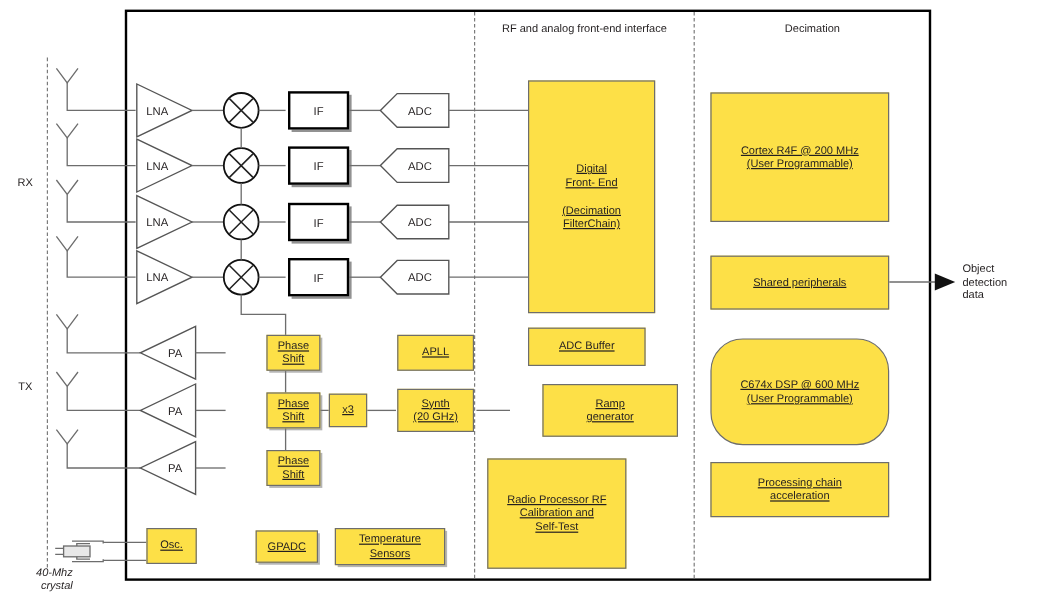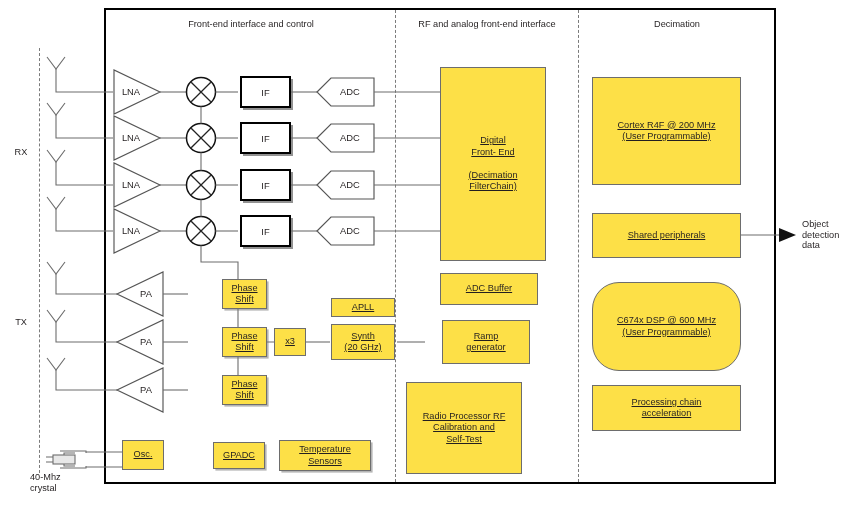--- a/index.html
+++ b/index.html
@@ -44,21 +44,20 @@
 
 <div id="stage">
 
   <div id="chip"></div>
 
   <div class="vdash" style="left:395px;top:10px;height:472px;"></div>
   <div class="vdash" style="left:578px;top:10px;height:472px;"></div>
 
   <div class="vdash" style="left:39px;top:48px;height:425px;"></div>
 
-  <div class="txt t9" style="left:112px;top:16px;width:278px;height:16px;">Front-end interface and control</div>
   <div class="txt t9" style="left:398px;top:16px;width:178px;height:16px;">RF and analog front-end interface</div>
   <div class="txt t9" style="left:582px;top:16px;width:190px;height:16px;">Decimation</div>
 
   <div class="txt t9" style="left:6px;top:144px;width:30px;height:16px;">RX</div>
   <div class="txt t9" style="left:6px;top:314px;width:30px;height:16px;">TX</div>
 
   <svg class="layer" viewBox="0 0 867 506">
 
     <g>
       <path class="stroke" d="M47 57 L56 69 L65 57"></path>
@@ -219,43 +218,43 @@
   <div class="box sh t9" style="left:188px;top:375px;width:45px;height:30px;">Phase
 Shift</div>
 
   <div class="box t9" style="left:440px;top:67px;width:106px;height:194px;">Digital
 Front- End
 
 (Decimation
 FilterChain)</div>
 
   <div class="box t9" style="left:440px;top:273px;width:98px;height:32px;">ADC Buffer</div>
-  <div class="box t9" style="left:442px;top:320px;width:88px;height:44px;">Ramp
+  <div class="box t9" style="left:452px;top:320px;width:113px;height:44px;">Ramp
 generator</div>
   <div class="box t9" style="left:406px;top:382px;width:116px;height:92px;">Radio Processor RF
 Calibration and
 Self-Test</div>
 
-  <div class="box t9" style="left:331px;top:279px;width:64px;height:19px;margin-top:19px;">APLL</div>
+  <div class="box t9" style="left:331px;top:279px;width:64px;height:30px;">APLL</div>
   <div class="box t9" style="left:274px;top:328px;width:32px;height:28px;">x3</div>
   <div class="box t9" style="left:331px;top:324px;width:64px;height:36px;">Synth
 (20 GHz)</div>
 
   <div class="box t9" style="left:122px;top:440px;width:42px;height:30px;">Osc.</div>
   <div class="box sh t9" style="left:179px;top:442px;width:52px;height:27px;">GPADC</div>
   <div class="box sh t9" style="left:245px;top:440px;width:92px;height:31px;">Temperature
 Sensors</div>
 
   <div class="box t9" style="left:592px;top:77px;width:149px;height:108px;">Cortex R4F @ 200 MHz
 (User Programmable)</div>
   <div class="box t9" style="left:592px;top:213px;width:149px;height:45px;">Shared peripherals</div>
   <div class="box t9" style="left:592px;top:282px;width:149px;height:89px;border-radius:27px;">C674x DSP @ 600 MHz
 (User Programmable)</div>
   <div class="box t9" style="left:592px;top:385px;width:149px;height:46px;">Processing chain
 acceleration</div>
 
-  <div class="txt t9" style="left:30px;top:472px;width:72px;height:30px;justify-content:flex-start;align-items:flex-start;text-align:left;">40-Mhz
+  <div class="txt t9" style="left:30px;top:472px;width:72px;height:30px;justify-content:flex-start;align-items:flex-start;text-align:right;font-style:italic;">40-Mhz
 crystal</div>
   <div class="txt t9" style="left:802px;top:209px;width:62px;height:52px;justify-content:flex-start;text-align:left;">Object
 detection
 data</div>
 
 </div>
 
 </body></html>

